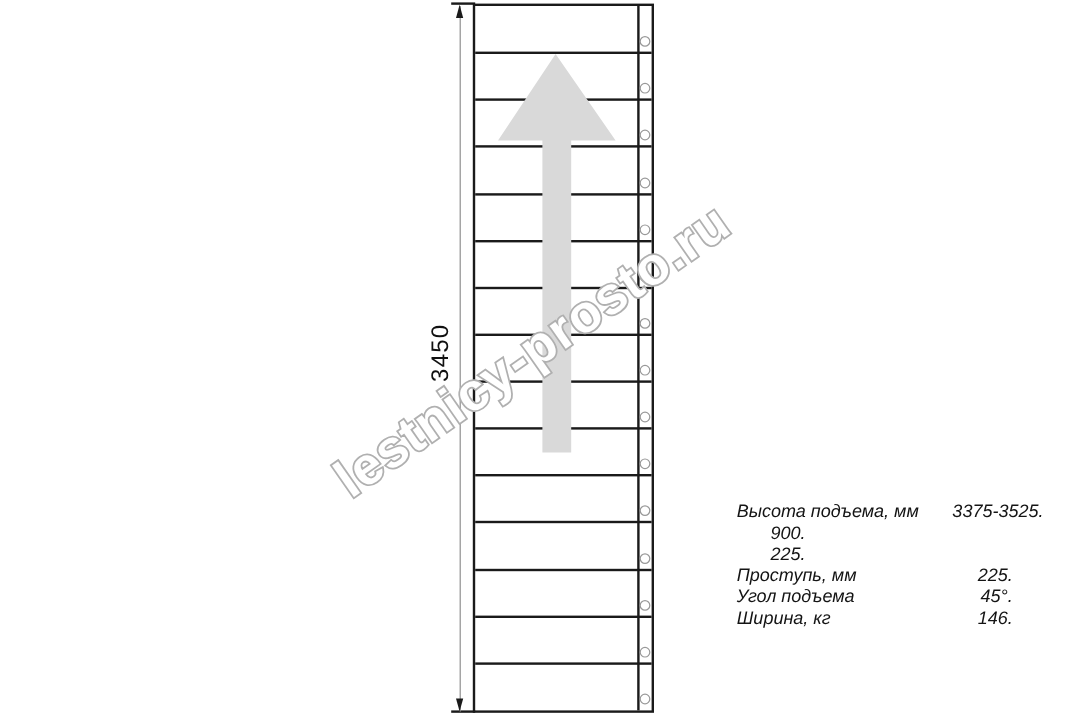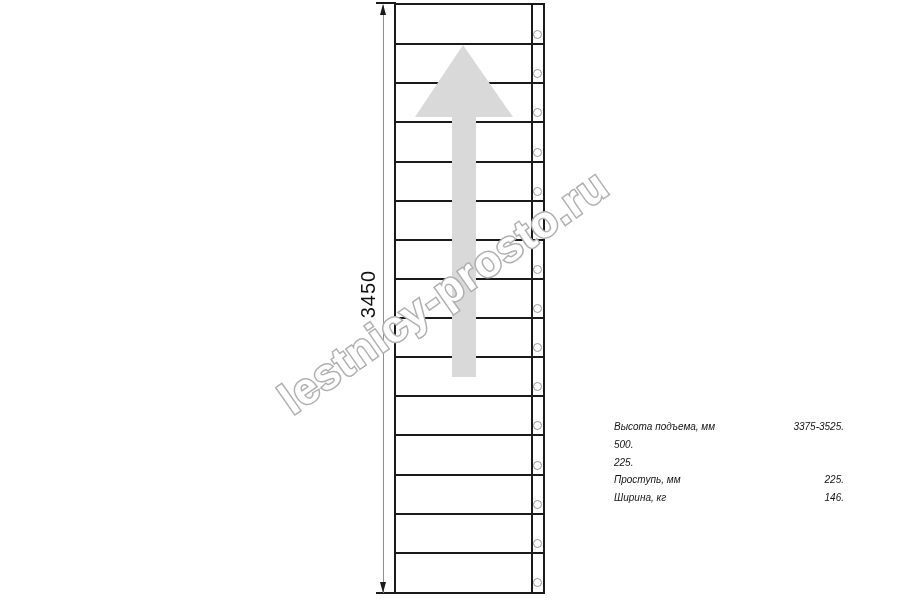--- a/index.html
+++ b/index.html
@@ -43,24 +43,24 @@
     font-size:20px;letter-spacing:1px;color:#111;white-space:nowrap;
   }
   
   .watermark-svg{position:absolute;left:0;top:0;width:900px;height:600px;pointer-events:none;}
   .watermark-svg text{
     font-family:"Liberation Sans",sans-serif;font-weight:bold;font-size:44px;letter-spacing:1px;
   }
   
   .specs{
     position:absolute;left:614px;top:418px;width:230px;
-    font-style:italic;font-size:10px;line-height:17.8px;color:#141414;
+    font-style:italic;font-size:15px;line-height:17.8px;color:#141414;
   }
   .spec-row{display:flex;justify-content:space-between;white-space:nowrap;}
-  .spec-value{text-align:center;}
+  .spec-value{text-align:center;margin-left:28px;}
 </style>
 </head>
 <body>
 
 <div class="stage">
 
   <div class="ext-top"></div>
   <div class="ext-bottom"></div>
   <div class="dim-line"></div>
   <div class="dim-arrow-top"></div>
@@ -107,28 +107,32 @@
   <svg class="watermark-svg" viewBox="0 0 900 600">
     <text id="wm-text" x="452" y="304" text-anchor="middle" transform="rotate(-35 452 304)" fill="var(--wm-fill,#ffffff)" stroke="var(--wm-stroke,#b0b0b0)" stroke-width="3" paint-order="stroke fill">lestnicy-prosto.ru</text>
   </svg>
 
   <div class="specs">
     <div class="spec-row">
       <span class="spec-label">Высота подъема, мм</span>
       <span class="spec-value">3375-3525.</span>
     </div>
     <div class="spec-row">
-      <span class="spec-value">500.</span>
+      <span class="spec-value">900.</span>
     </div>
     <div class="spec-row">
       <span class="spec-value">225.</span>
     </div>
     <div class="spec-row">
       <span class="spec-label">Проступь, мм</span>
       <span class="spec-value">225.</span>
+    </div>
+    <div class="spec-row">
+      <span class="spec-label">Угол подъема</span>
+      <span class="spec-value">45°.</span>
     </div>
     <div class="spec-row">
       <span class="spec-label">Ширина, кг</span>
       <span class="spec-value">146.</span>
     </div>
   </div>
 
 </div>
 
 </body></html>

